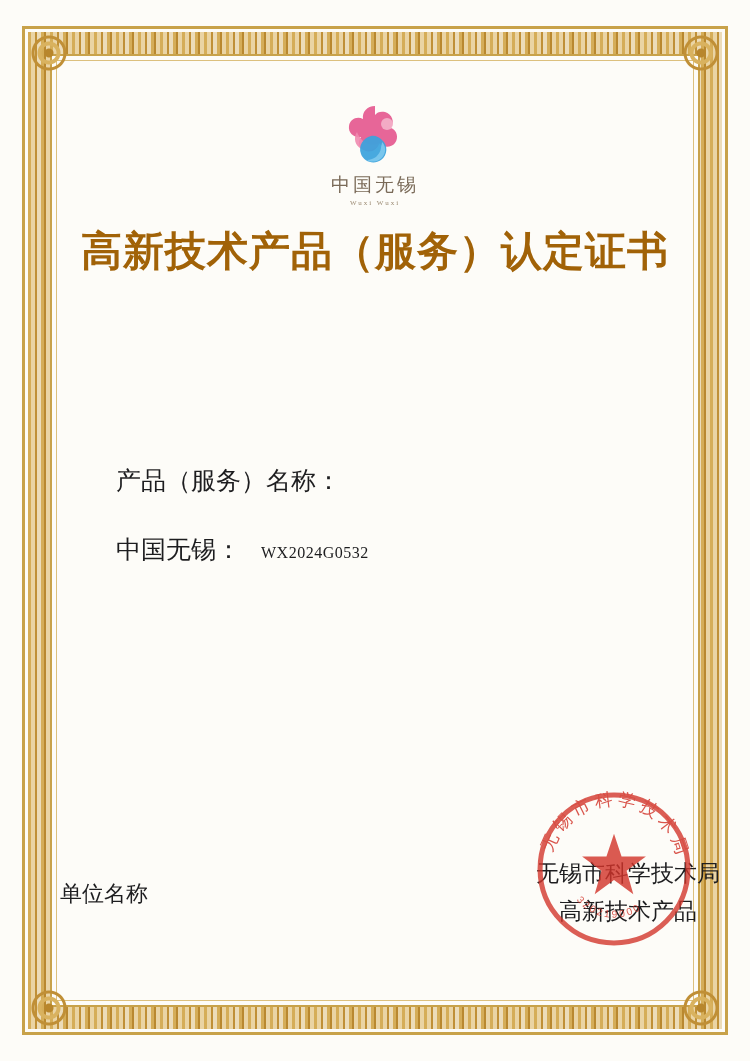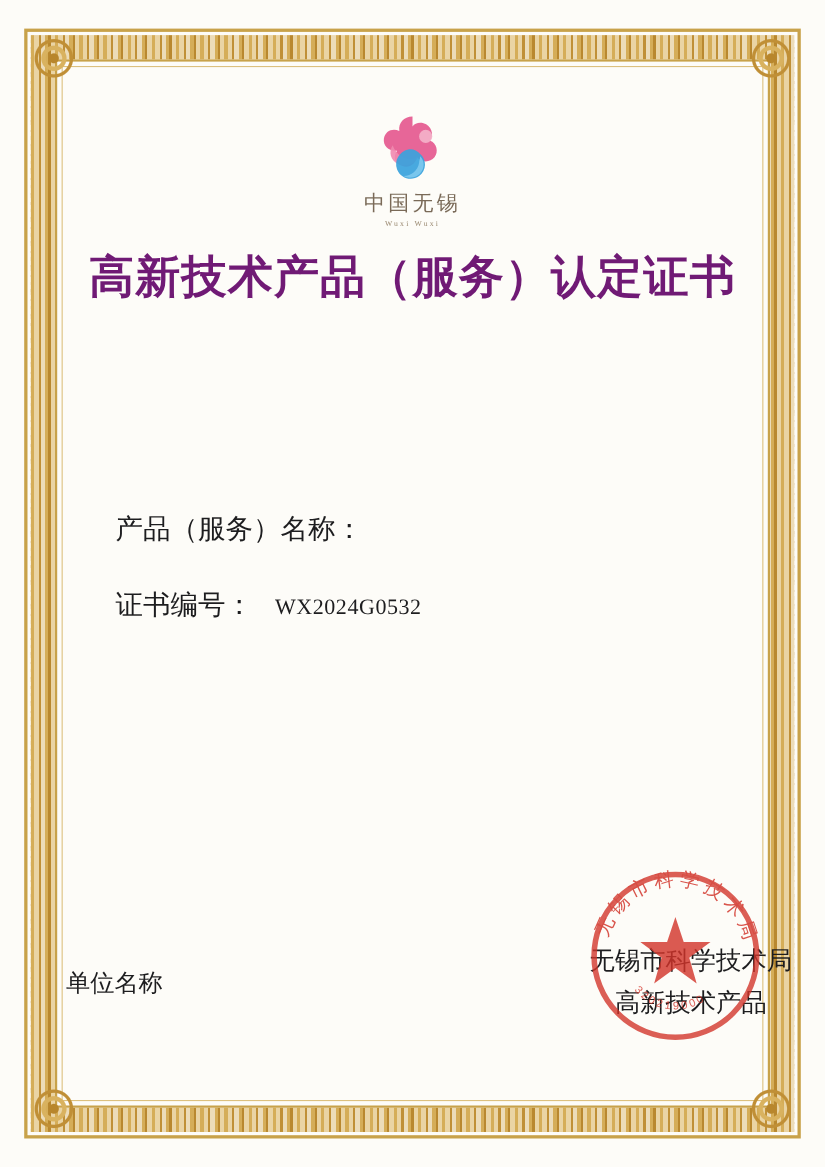--- a/index.html
+++ b/index.html
@@ -145,27 +145,27 @@
 
   .title {
     position: absolute;
     left: 0;
     right: 0;
     top: 160px;
     text-align: center;
     font-size: 41px;
     font-weight: bold;
     letter-spacing: 1px;
-    color: #701a75;
+    color: #a16207;
     font-family: "DejaVu Serif", "Liberation Serif", serif;
   }
 
   .fields {
     position: absolute;
-    left: 45px;
+    left: 56px;
     right: 30px;
     top: 400px;
     text-align: right;
   }
   .field-row {
     display: flex;
     align-items: baseline;
     margin-bottom: 36px;
     white-space: nowrap;
   }
@@ -174,21 +174,21 @@
     color: #1d1d1f;
     font-family: "DejaVu Serif", "Liberation Serif", serif;
   }
   .field-value {
     font-size: 21px;
     color: #1d1d1f;
     margin-left: 2px;
     font-family: "Liberation Serif", "DejaVu Serif", serif;
   }
   .field-value.mono-num {
-    font-size: 20px;
+    font-size: 16px;
     letter-spacing: 0.5px;
     margin-left: 20px;
   }
 
   
   .validity {
     position: absolute;
     left: 60px;
     bottom: 152px;
     font-size: 22px;
@@ -252,21 +252,21 @@
     <div class="title">高新技术产品（服务）认定证书</div>
 
     <div class="fields">
 
       <div class="field-row">
         <span class="field-label">产品（服务）名称：</span>
       </div>
 
 
       <div class="field-row">
-        <span class="field-label">证书编号：</span>
+        <span class="field-label">中国无锡：</span>
         <span class="field-value mono-num">WX2024G0532</span>
       </div>
 
     </div>
   </div>
 
   <div class="validity">单位名称</div>
 
   <div class="issuer">
     <div>无锡市科学技术局</div>

